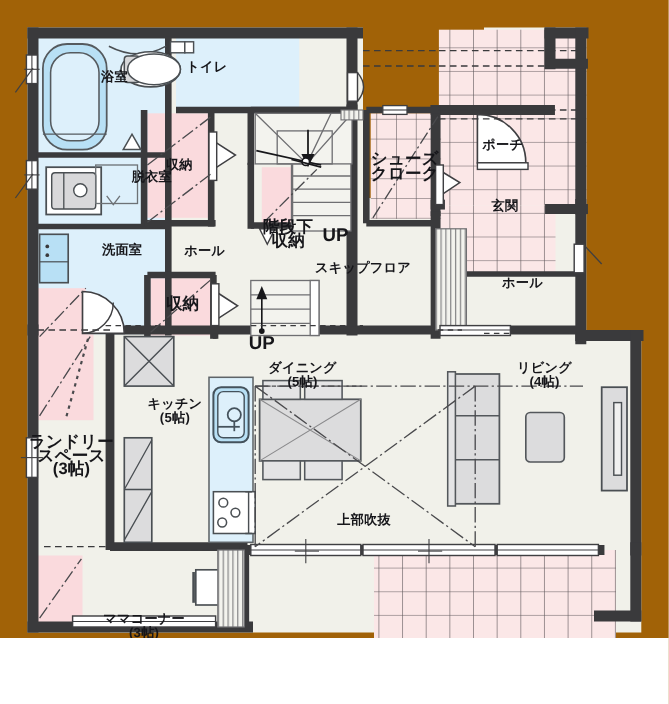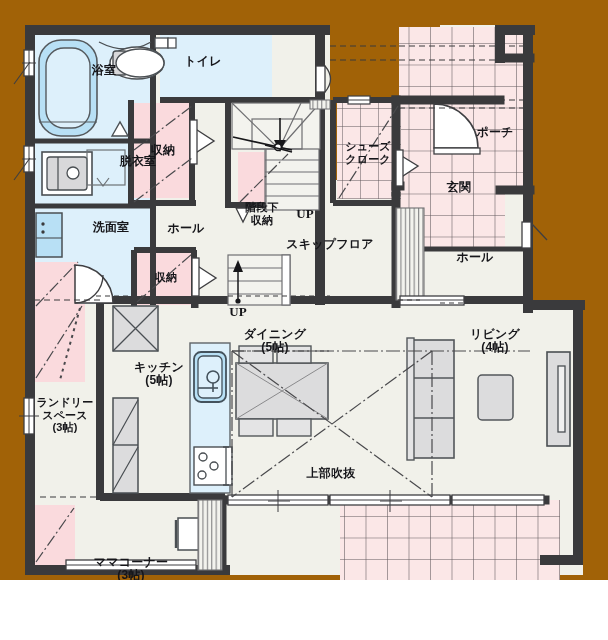--- a/index.html
+++ b/index.html
@@ -29,27 +29,27 @@
     color: #16161a;
     font-family: "Liberation Sans", "DejaVu Sans", sans-serif;
     font-size: 12px;
     line-height: 13px;
     font-weight: 700;
     letter-spacing: 0.2px;
     white-space: pre;
     pointer-events: none;
     transform: translate(-50%, -50%);
   }
-  .rm-label.small { font-size: 11px; line-height: 12.5px; }
+  .rm-label.small { font-size: 15px; line-height: 12.5px; }
   .up-label {
     position: absolute;
-    font-size: 13px;
+    font-size: 17px;
     font-weight: 700;
     color: #16161a;
-    font-family: Liberation Serif, serif;
+    font-family: Liberation Sans, sans-serif;
     transform: translate(-50%, -50%);
     pointer-events: none;
   }
   #floor-tag {
     position: absolute;
     left: 26px;
     top: 592px;
     font-family: "Liberation Serif", "DejaVu Serif", serif;
     font-size: 22px;
     color: #111114;
@@ -400,31 +400,31 @@
       <path d="M432 351 L232 497"></path>
       <path d="M432 351 V497"></path>
     </g>
     <g fill="none" stroke="#4a4a4d" stroke-width="1.1" stroke-dasharray="12 3 2 3">
       <path d="M232 351 H330"></path>
     </g>
 
   </svg>
 
   <div class="rm-label" style="left:104px; top:70px;">浴室</div>
-  <div class="rm-label" style="left:203px; top:61px;">トイレ</div>
+  <div class="rm-label" style="left:188px; top:61px;">トイレ</div>
   <div class="rm-label" style="left:124px; top:161px;padding-left:28px;">脱衣室</div>
   <div class="rm-label" style="left:111px; top:227px;">洗面室</div>
   <div class="rm-label" style="left:163px; top:150px;">収納</div>
   <div class="rm-label small" style="left:166px; top:277px;">収納</div>
   <div class="rm-label" style="left:186px; top:228px;">ホール</div>
   <div class="rm-label small" style="left:262px; top:178px;margin-top:35px;">階段下
 収納</div>
   <div class="rm-label small" style="left:368px; top:152px;">シューズ
 クローク</div>
-  <div class="rm-label" style="left:457px; top:132px;margin-left:38px;">ポーチ</div>
+  <div class="rm-label" style="left:457px; top:132px;">ポーチ</div>
   <div class="rm-label" style="left:459px; top:187px;text-align:right;">玄関</div>
   <div class="rm-label" style="left:475px; top:257px;">ホール</div>
   <div class="rm-label" style="left:330px; top:244px;">スキップフロア</div>
   <div class="rm-label" style="left:159px; top:374px;">キッチン
 (5帖)</div>
   <div class="rm-label" style="left:275px; top:341px;">ダイニング
 (5帖)</div>
   <div class="rm-label" style="left:495px; top:341px;">リビング
 (4帖)</div>
   <div class="rm-label" style="left:305px; top:473px;margin-left:26px;">上部吹抜</div>

